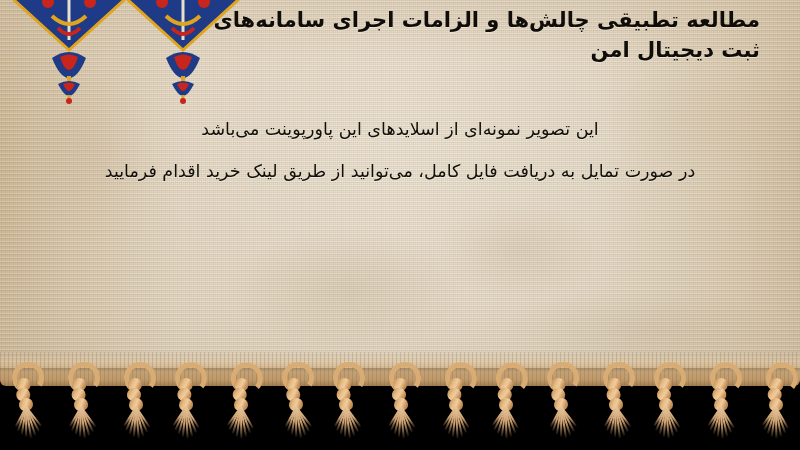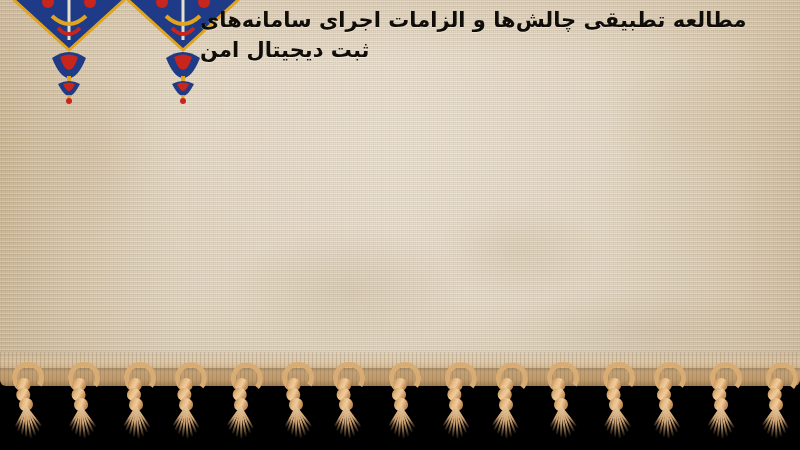--- a/index.html
+++ b/index.html
@@ -173,21 +173,21 @@
     height: 150px;
   }
   .ornament svg { display: block; width: 122px; height: 150px; }
 
   
   .title {
     position: absolute;
     left: 200px;
     top: 6px;
     width: 560px;
-    text-align: left;
+    text-align: right;
     color: #100d08;
     font-size: 21px;
     font-weight: bold;
     line-height: 1.42;
     letter-spacing: 0px;
     text-shadow: 0 1px 0 rgba(255,255,255,0.35);
   }
   .body-block {
     position: absolute;
     left: 20px;
@@ -269,20 +269,22 @@
         <path d="M55 130 Q61 127 67 130 Q64 137 61 137 Q58 137 55 130 Z" fill="#c8251d"></path>
         <rect x="59.5" y="141" width="3" height="5" fill="#e0a520"></rect>
         <circle cx="61" cy="147" r="3" fill="#c8251d"></circle>
       </g>
     </svg>
   </div>
 
   <div class="title">مطالعه تطبیقی چالش‌ها و الزامات اجرای سامانه‌های ثبت دیجیتال امن</div>
 
   <div class="body-block">
+    <span class="body-line">این تصویر نمونه‌ای از اسلایدهای این پاورپوینت می‌باشد</span>
+    <span class="body-line">در صورت تمایل به دریافت فایل کامل، می‌توانید از طریق لینک خرید اقدام فرمایید</span>
   </div>
 
   <div class="black-band"></div>
   <div class="selvedge"></div>
   <div class="fringe" id="fringe">
       <div class="tassel" style="left: 12.1667px; transform: rotate(-4deg);">
         <span class="loop"></span>
         <span class="knot k1"></span>
         <span class="knot k2"></span>
         <span class="knot k3"></span>

